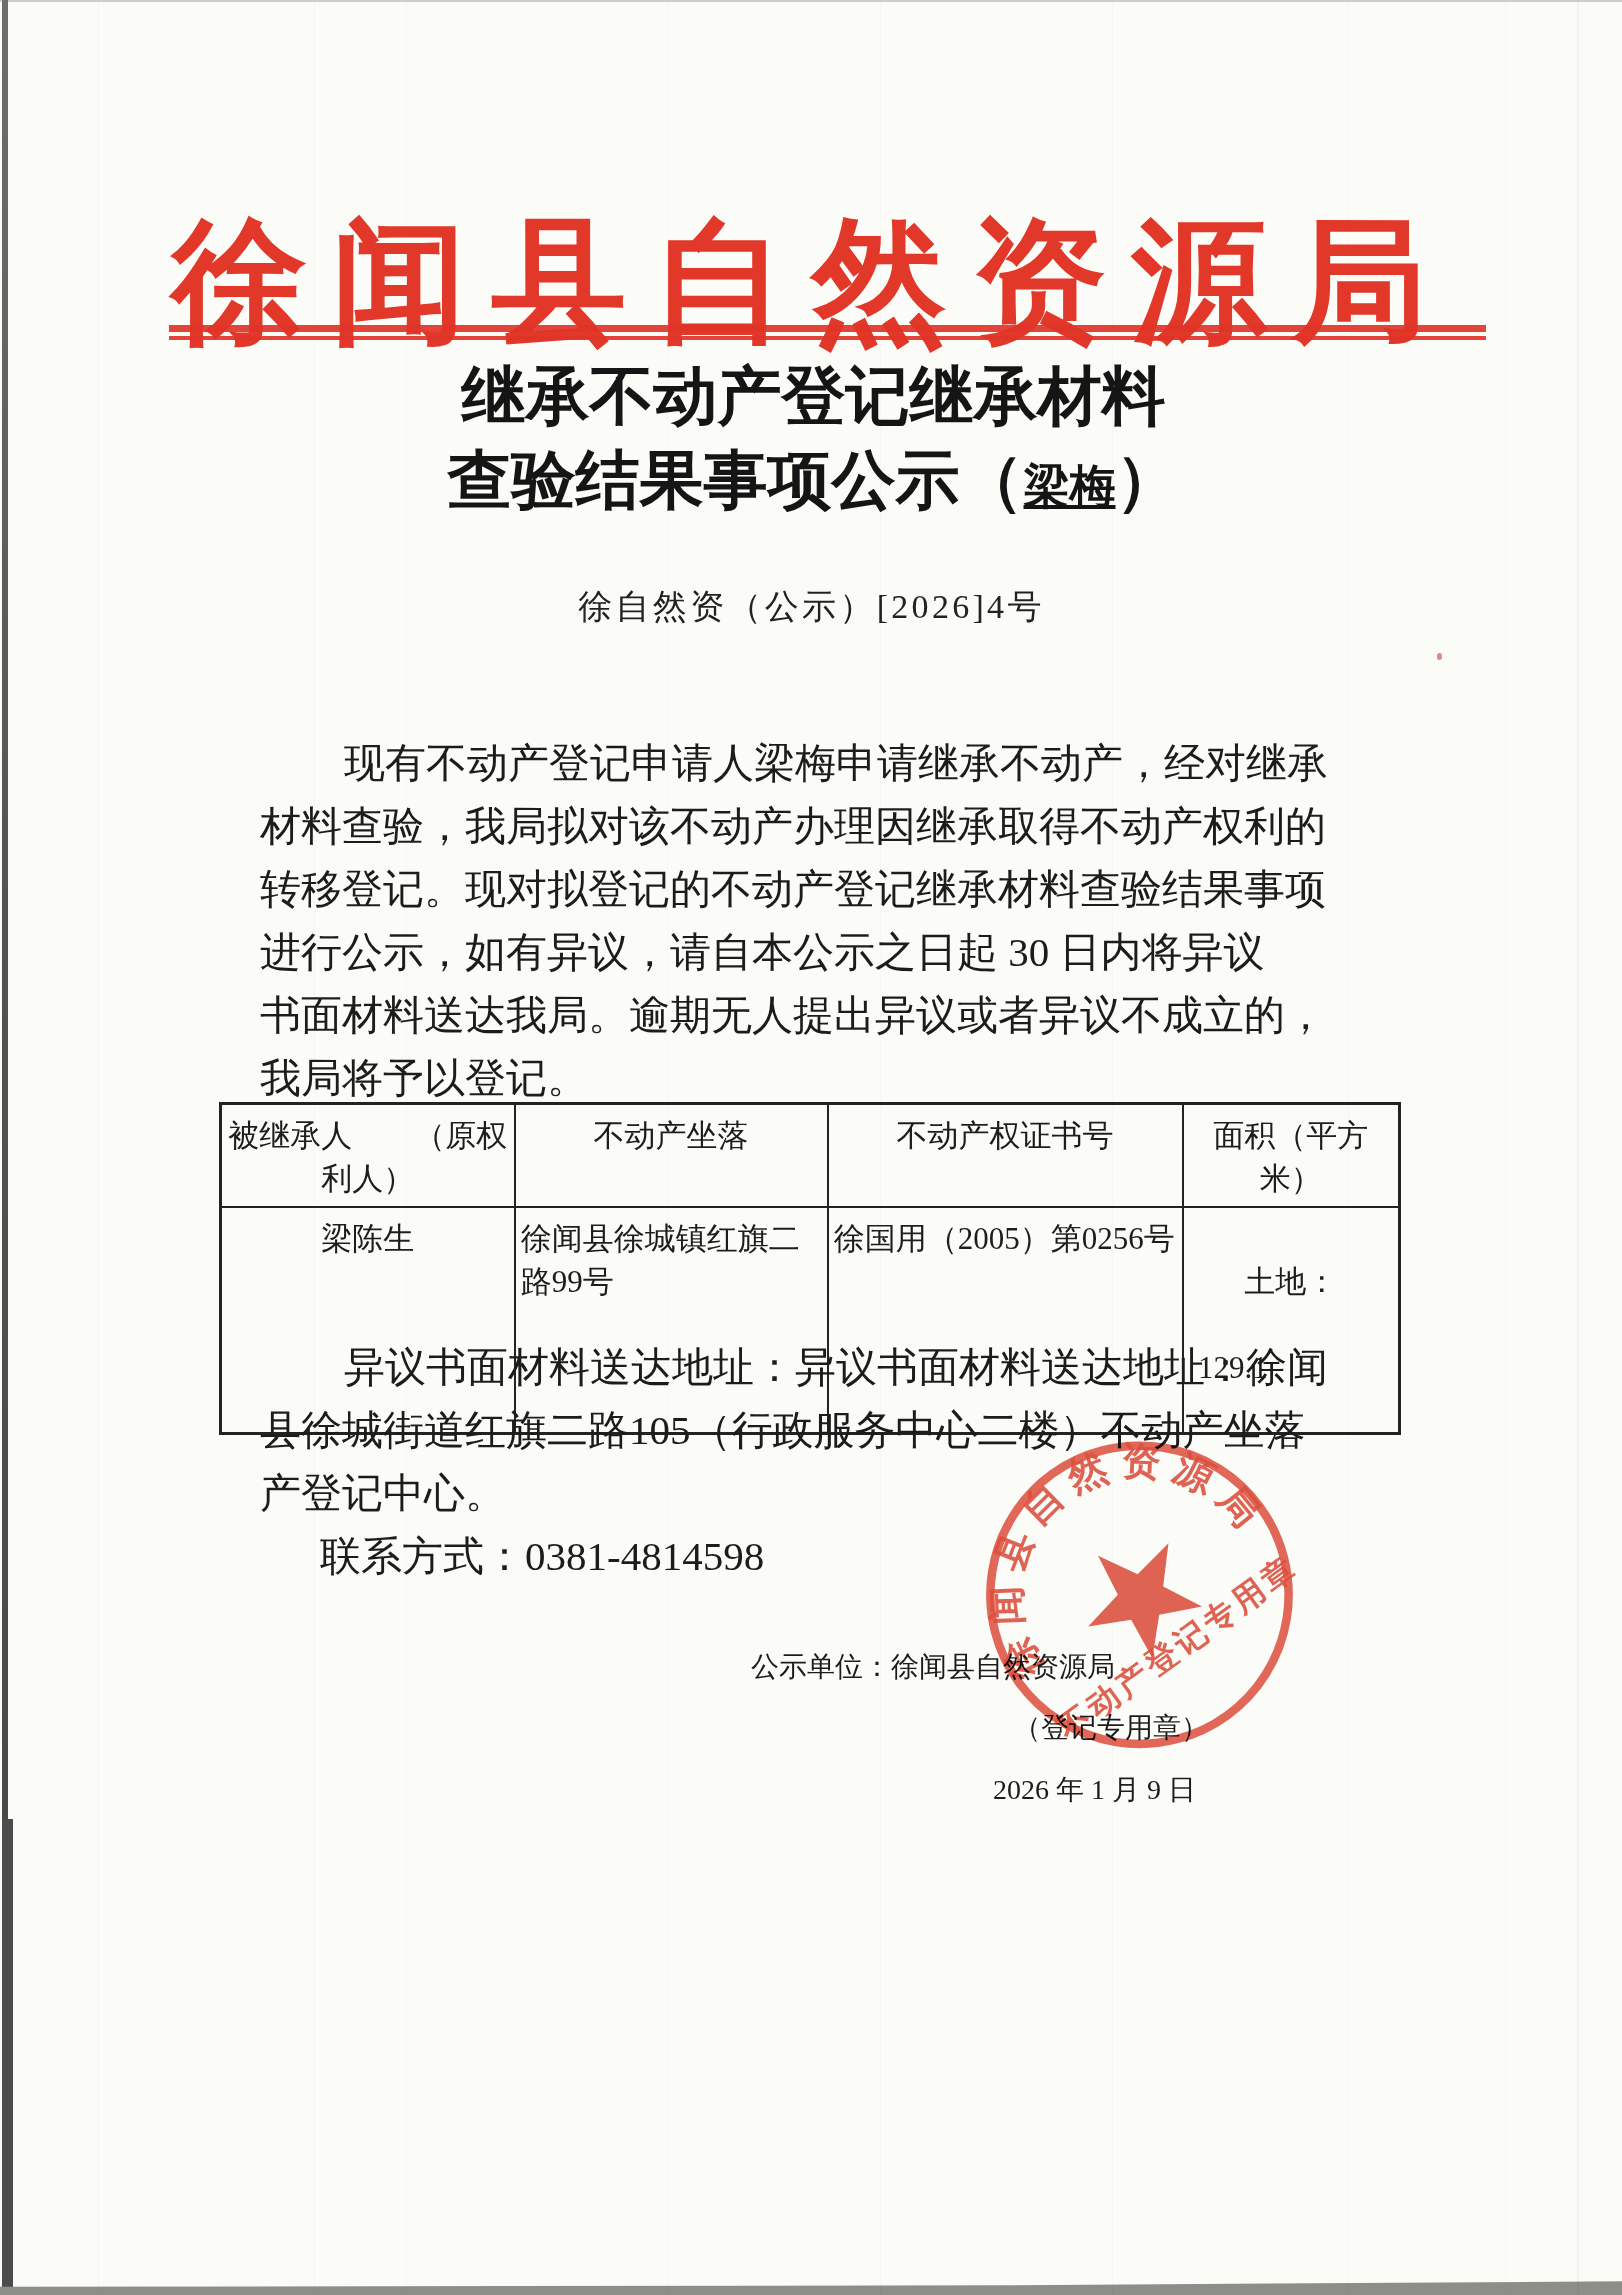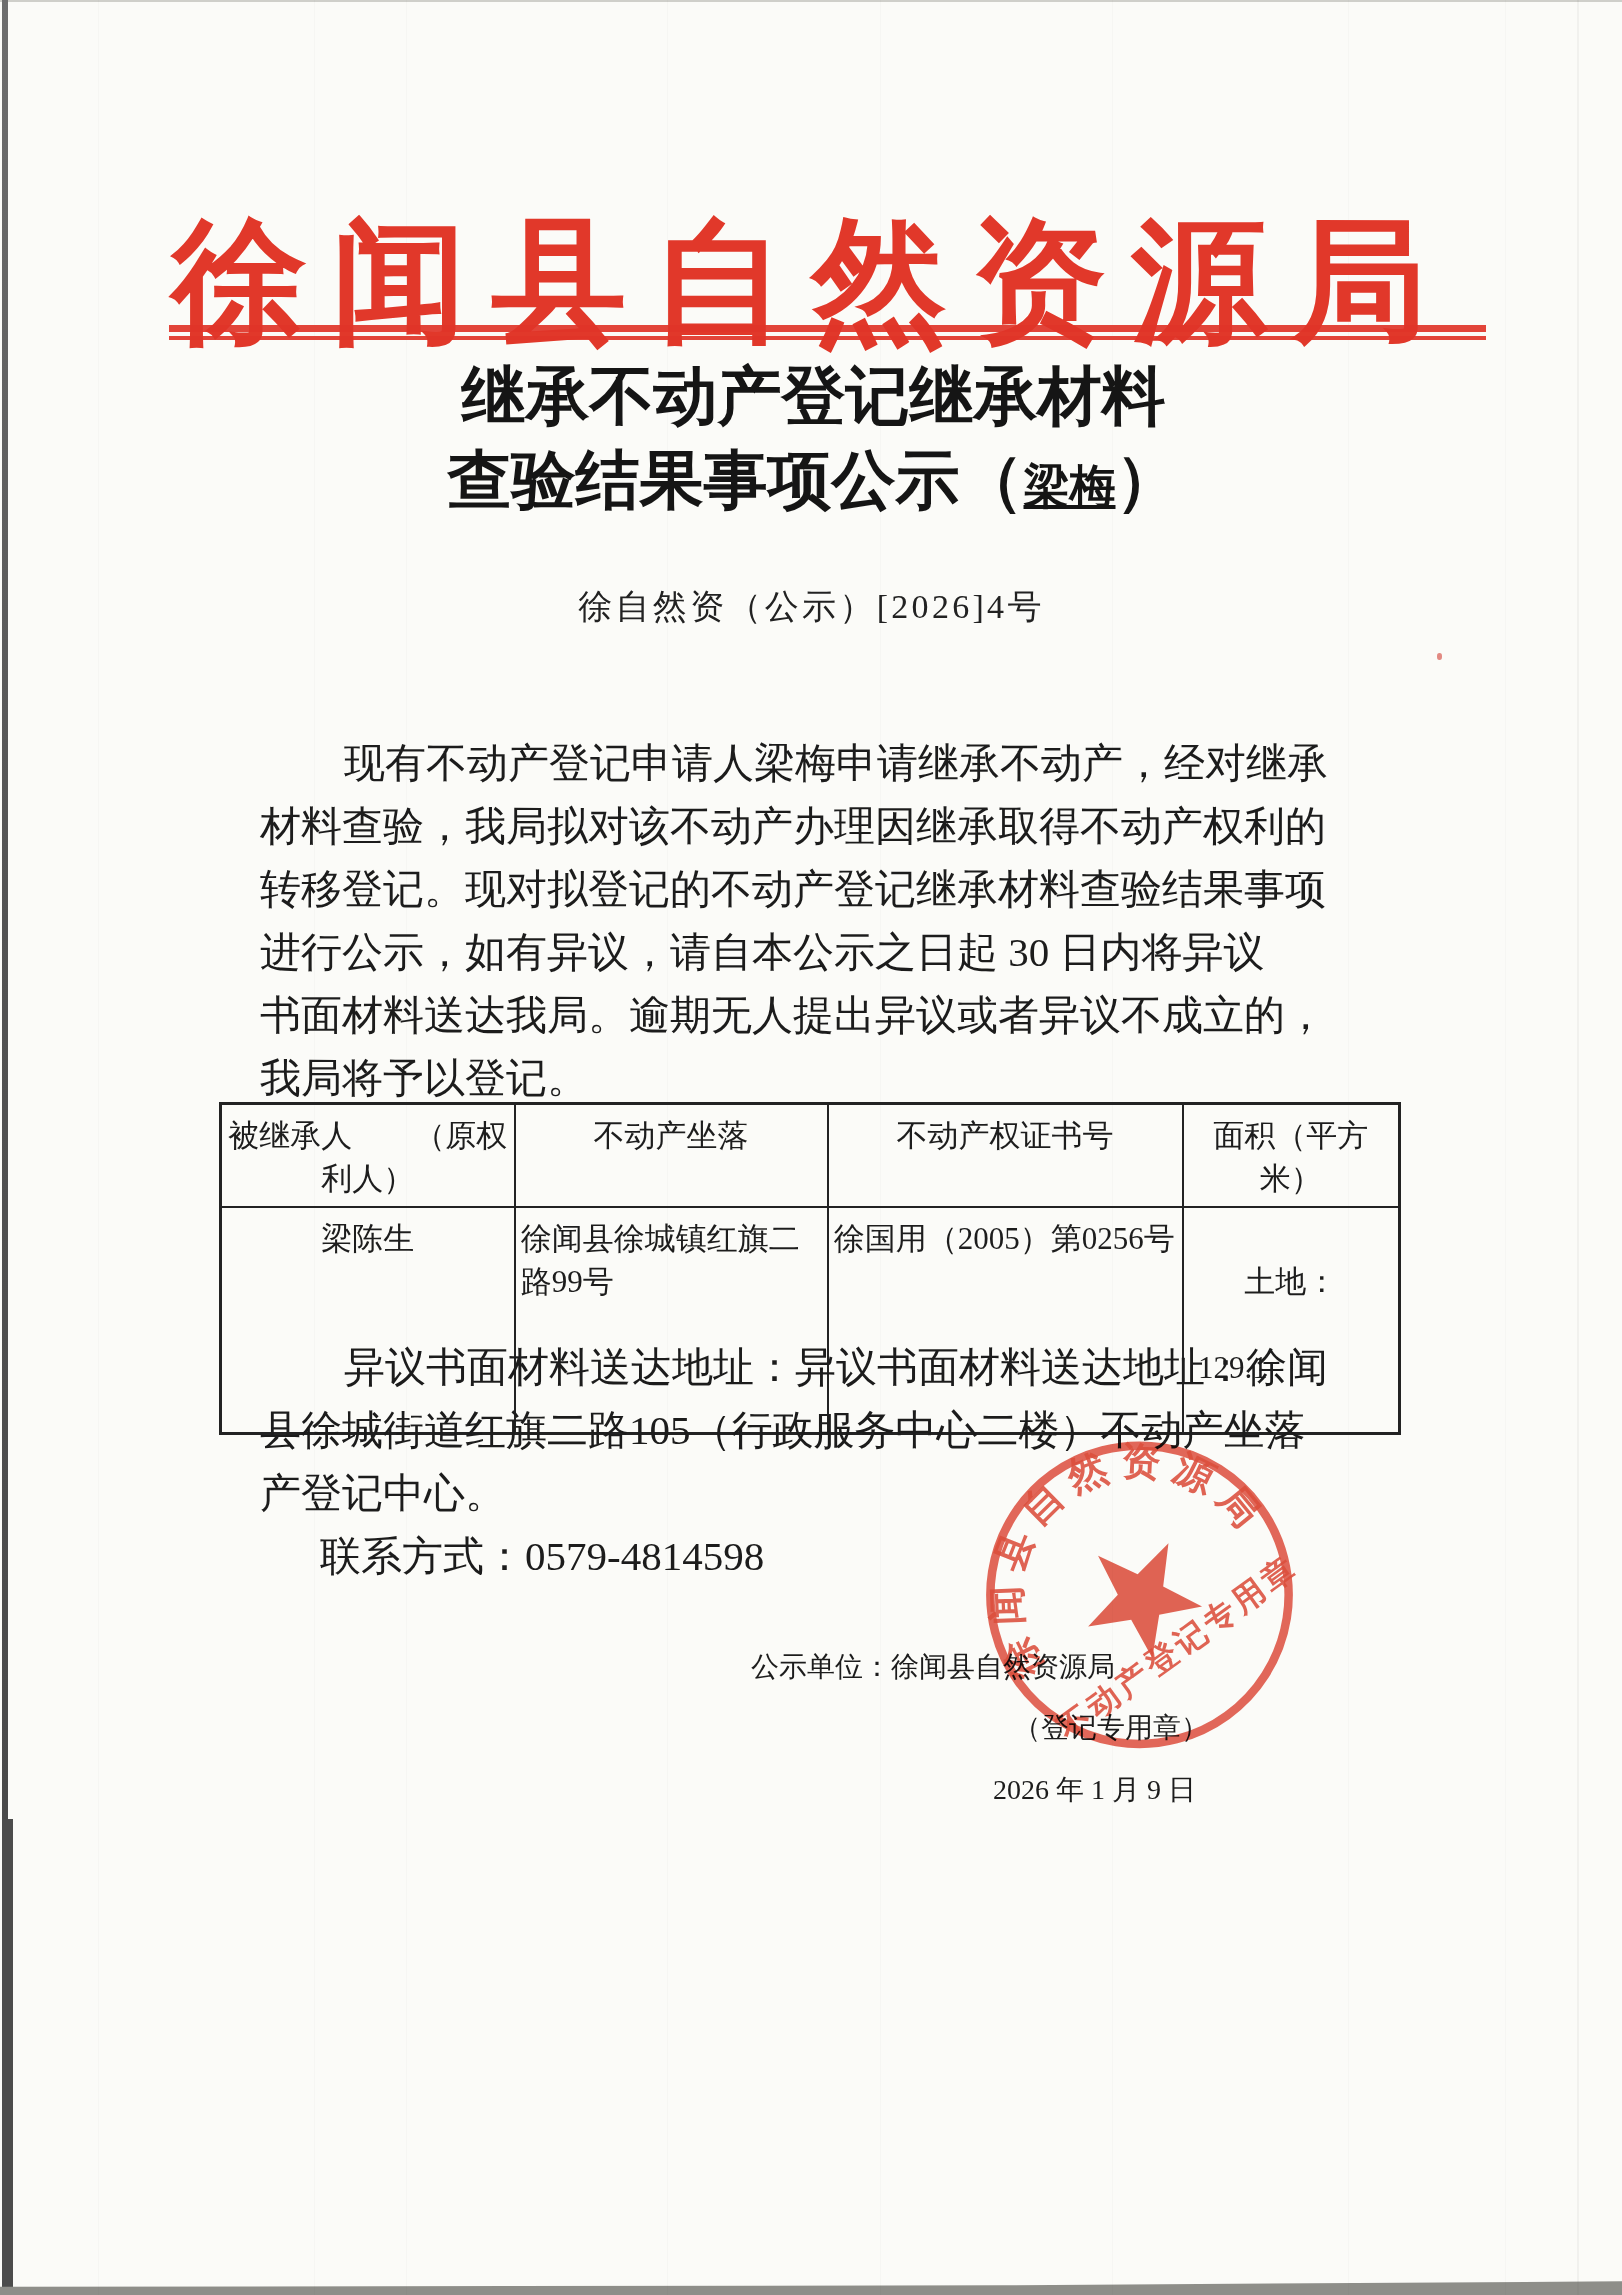--- a/index.html
+++ b/index.html
@@ -137,21 +137,21 @@
         <div class="area-value">129.1</div>
       </td>
     </tr>
   </tbody>
     </table>
 
   <div class="flow notice-block">
     <div class="ln indent">异议书面材料送达地址：异议书面材料送达地址：徐闻</div>
     <div class="ln">县徐城街道红旗二路105（行政服务中心二楼）不动产坐落</div>
     <div class="ln">产登记中心。</div>
-    <div class="ln indent-sm">联系方式：0579-4814598</div>
+    <div class="ln indent-sm">联系方式：0381-4814598</div>
   </div>
 
   <div class="f-line f-unit">公示单位：徐闻县自然资源局</div>
   <div class="f-line f-sealnote">（登记专用章）</div>
   <div class="f-line f-date">2026 年 1 月 9 日</div>
 
   <svg class="seal" viewBox="0 0 500 500">
     <g transform="rotate(-36 250 252)">
       <circle cx="250" cy="252" r="228" fill="none" stroke-width="13" stroke-opacity="0.85" stroke="#dc3b28"></circle>
       <path id="sealArc" d="M 87 335 A 183 183 0 1 1 413 335" fill="none"></path>

